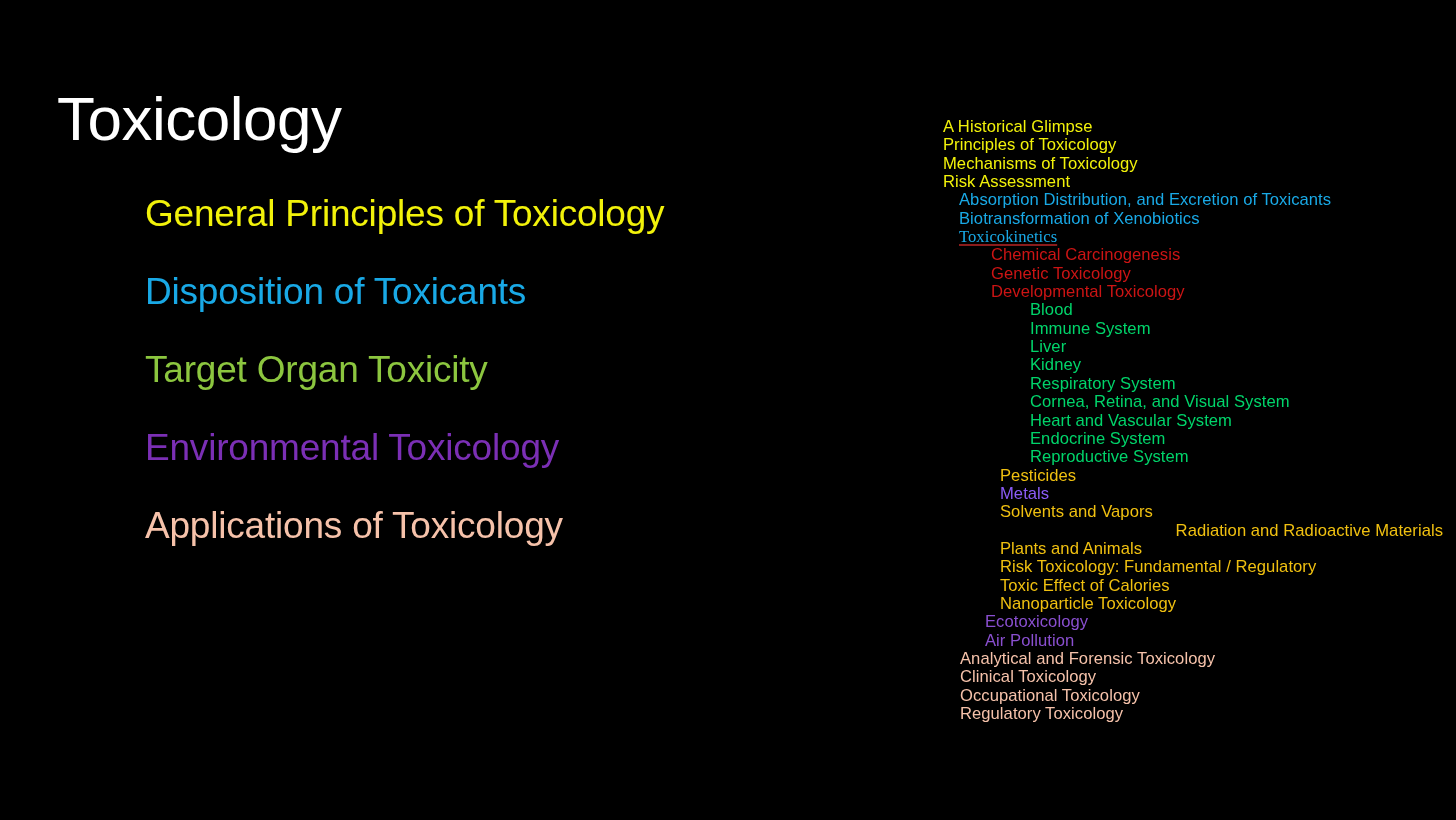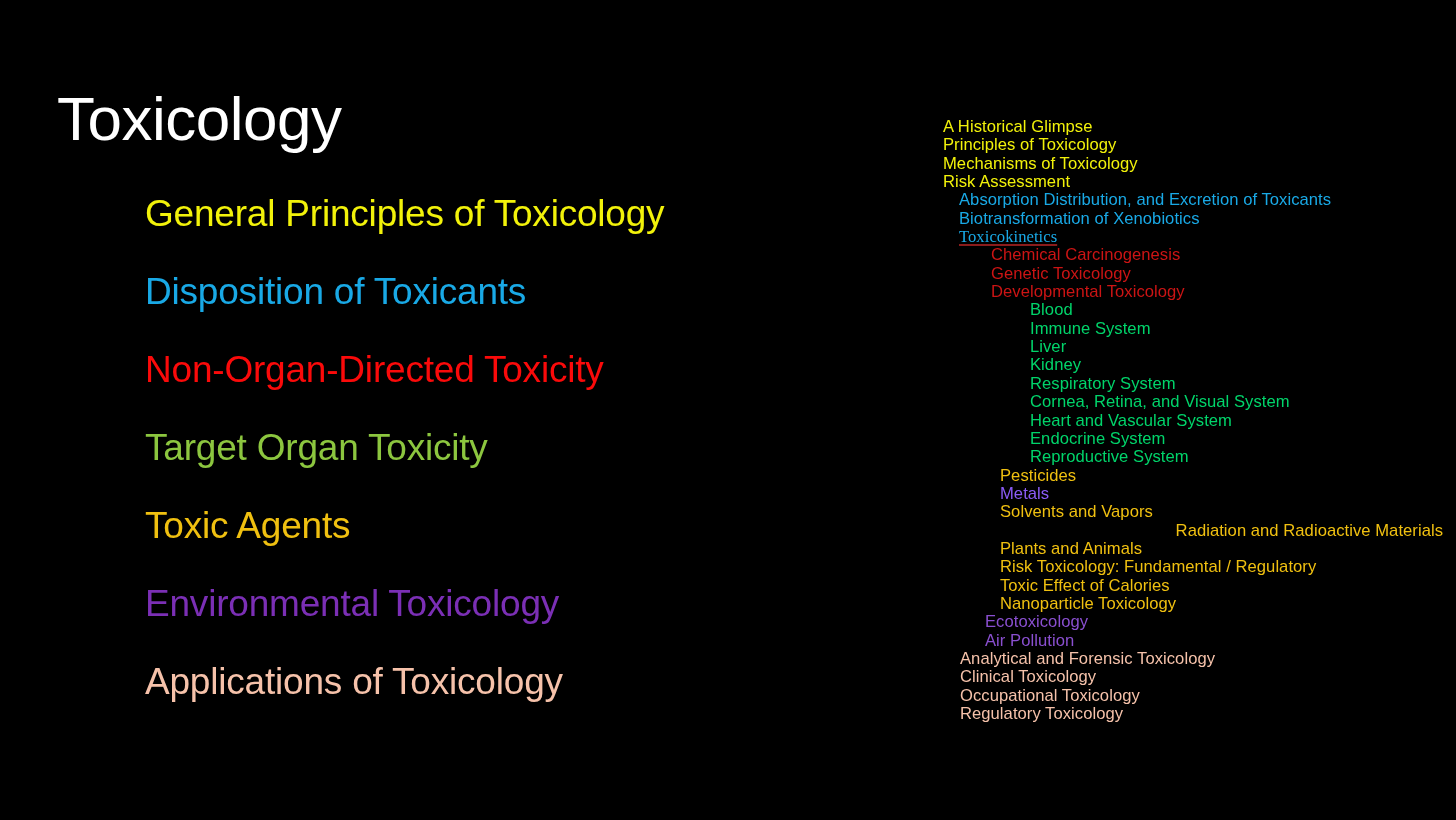--- a/index.html
+++ b/index.html
@@ -87,23 +87,21 @@
 </head>
 <body>
 
 <div id="slide" style="background: rgb(0, 0, 0);">
 
   <h1 id="slide-title" style="color: rgb(255, 255, 255);">Toxicology</h1>
 
   <div id="left-column">
       <div class="left-item" style="color: rgb(242, 242, 10);">General Principles of Toxicology</div>
       <div class="left-item" style="color: rgb(25, 169, 230);">Disposition of Toxicants</div>
-      <div class="left-item" style="color: rgb(251, 10, 10);">Non-Organ-Directed Toxicity</div>
       <div class="left-item" style="color: rgb(140, 198, 63);">Target Organ Toxicity</div>
-      <div class="left-item" style="color: rgb(240, 192, 16);">Toxic Agents</div>
       <div class="left-item" style="color: rgb(123, 47, 181);">Environmental Toxicology</div>
       <div class="left-item" style="color: rgb(246, 194, 170);">Applications of Toxicology</div>
     </div>
 
   <div id="right-column">
       <div class="right-item lvl-0" style="color: rgb(242, 242, 10);">A Historical Glimpse</div>
       <div class="right-item lvl-0" style="color: rgb(242, 242, 10);">Principles of Toxicology</div>
       <div class="right-item lvl-0" style="color: rgb(242, 242, 10);">Mechanisms of Toxicology</div>
       <div class="right-item lvl-0" style="color: rgb(242, 242, 10);">Risk Assessment</div>
       <div class="right-item lvl-1" style="color: rgb(25, 169, 230);">Absorption Distribution, and Excretion of Toxicants</div>

